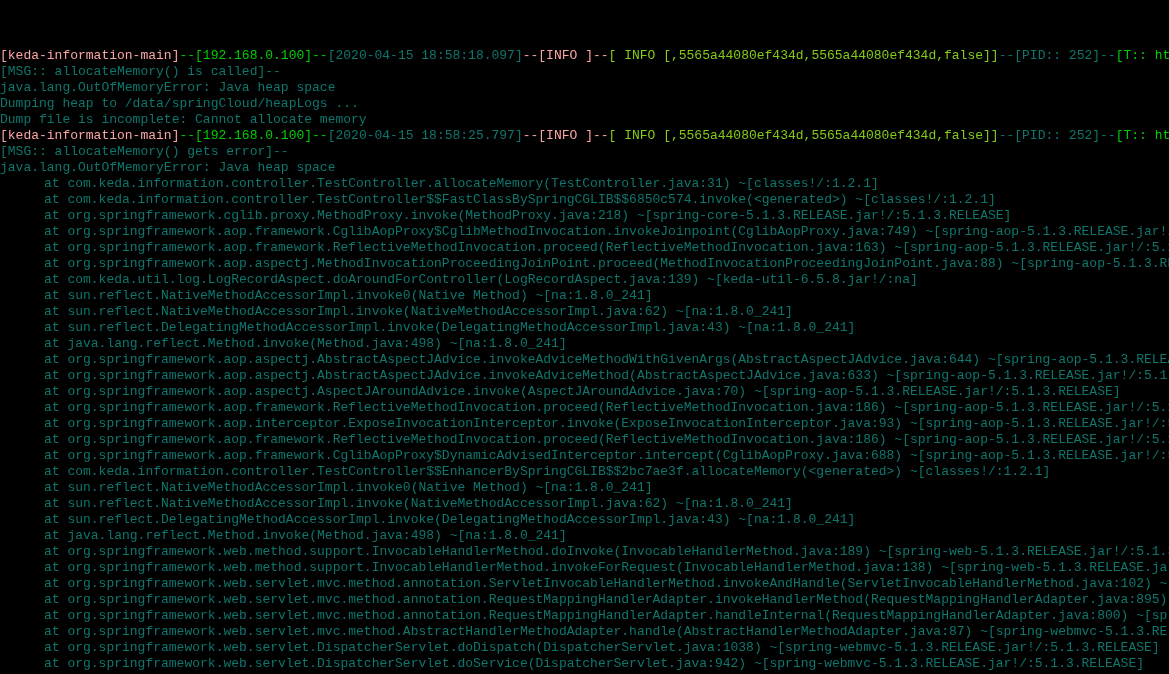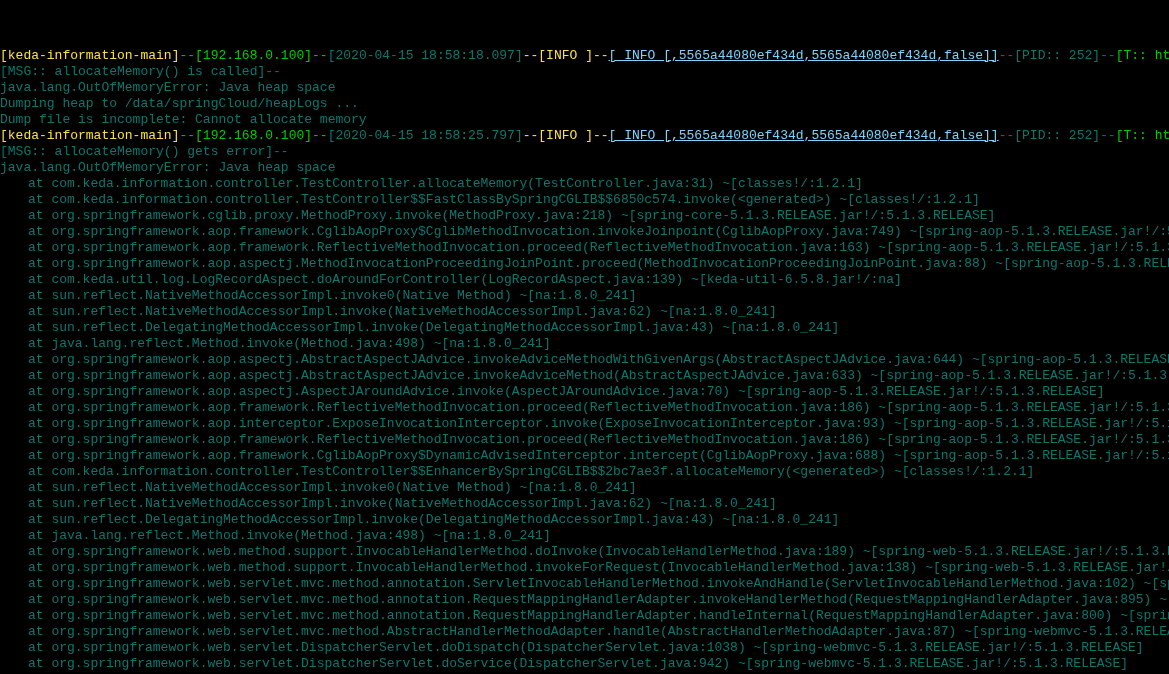--- a/index.html
+++ b/index.html
@@ -9,26 +9,26 @@
     font-family: "Consolas", "Courier New", monospace;
     font-size: 13px;
     line-height: 16px;
     padding: 0;
     white-space: pre;
     overflow-x: hidden;
     width: 1169px;
     height: 674px;
   }
   .line { white-space: pre; }
-  .blue { color: #fde047; }
+  .blue { color: #fca5a5; }
   .green { color: #00cc00; text-align: center; }
   .brown { color: #0f766e; }
-  .cyan { color: #7dd3fc; text-decoration: underline; }
+  .cyan { color: #84cc16; }
   .white { color: #0f766e; }
-  .indent { padding-left: 28px; display:inline-block; }
+  .indent { padding-left: 44px; display:inline-block; }
 </style>
 </head>
 <body>
 
 
 <div id="log"><div class="line"><span class="blue">[keda-information-main]</span><span class="green">--[192.168.0.100]--</span><span class="brown">[2020-04-15 18:58:18.097]</span><span class="blue">--[INFO ]--</span><span class="cyan">[ INFO [,5565a44080ef434d,5565a44080ef434d,false]]</span><span class="white">--[PID:: 252]--</span><span class="green">[T:: http-nio-9820-exec</span></div><div class="line white">[MSG:: allocateMemory() is called]--</div><div class="line white">java.lang.OutOfMemoryError: Java heap space</div><div class="line white">Dumping heap to /data/springCloud/heapLogs ...</div><div class="line white">Dump file is incomplete: Cannot allocate memory</div><div class="line"><span class="blue">[keda-information-main]</span><span class="green">--[192.168.0.100]--</span><span class="brown">[2020-04-15 18:58:25.797]</span><span class="blue">--[INFO ]--</span><span class="cyan">[ INFO [,5565a44080ef434d,5565a44080ef434d,false]]</span><span class="white">--[PID:: 252]--</span><span class="green">[T:: http-nio-9820-exec</span></div><div class="line white">[MSG:: allocateMemory() gets error]--</div><div class="line white"></div><div class="line white">java.lang.OutOfMemoryError: Java heap space</div><div class="line white"><span class="indent">at com.keda.information.controller.TestController.allocateMemory(TestController.java:31) ~[classes!/:1.2.1]</span></div><div class="line white"><span class="indent">at com.keda.information.controller.TestController$$FastClassBySpringCGLIB$$6850c574.invoke(&lt;generated&gt;) ~[classes!/:1.2.1]</span></div><div class="line white"><span class="indent">at org.springframework.cglib.proxy.MethodProxy.invoke(MethodProxy.java:218) ~[spring-core-5.1.3.RELEASE.jar!/:5.1.3.RELEASE]</span></div><div class="line white"><span class="indent">at org.springframework.aop.framework.CglibAopProxy$CglibMethodInvocation.invokeJoinpoint(CglibAopProxy.java:749) ~[spring-aop-5.1.3.RELEASE.jar!/:5.1.3.RELEASE</span></div><div class="line white"><span class="indent">at org.springframework.aop.framework.ReflectiveMethodInvocation.proceed(ReflectiveMethodInvocation.java:163) ~[spring-aop-5.1.3.RELEASE.jar!/:5.1.3.RELEASE]</span></div><div class="line white"><span class="indent">at org.springframework.aop.aspectj.MethodInvocationProceedingJoinPoint.proceed(MethodInvocationProceedingJoinPoint.java:88) ~[spring-aop-5.1.3.RELEASE.jar!/:5</span></div><div class="line white"><span class="indent">at com.keda.util.log.LogRecordAspect.doAroundForController(LogRecordAspect.java:139) ~[keda-util-6.5.8.jar!/:na]</span></div><div class="line white"><span class="indent">at sun.reflect.NativeMethodAccessorImpl.invoke0(Native Method) ~[na:1.8.0_241]</span></div><div class="line white"><span class="indent">at sun.reflect.NativeMethodAccessorImpl.invoke(NativeMethodAccessorImpl.java:62) ~[na:1.8.0_241]</span></div><div class="line white"><span class="indent">at sun.reflect.DelegatingMethodAccessorImpl.invoke(DelegatingMethodAccessorImpl.java:43) ~[na:1.8.0_241]</span></div><div class="line white"><span class="indent">at java.lang.reflect.Method.invoke(Method.java:498) ~[na:1.8.0_241]</span></div><div class="line white"><span class="indent">at org.springframework.aop.aspectj.AbstractAspectJAdvice.invokeAdviceMethodWithGivenArgs(AbstractAspectJAdvice.java:644) ~[spring-aop-5.1.3.RELEASE.jar!/:5.1.3.</span></div><div class="line white"><span class="indent">at org.springframework.aop.aspectj.AbstractAspectJAdvice.invokeAdviceMethod(AbstractAspectJAdvice.java:633) ~[spring-aop-5.1.3.RELEASE.jar!/:5.1.3.RELEASE]</span></div><div class="line white"><span class="indent">at org.springframework.aop.aspectj.AspectJAroundAdvice.invoke(AspectJAroundAdvice.java:70) ~[spring-aop-5.1.3.RELEASE.jar!/:5.1.3.RELEASE]</span></div><div class="line white"><span class="indent">at org.springframework.aop.framework.ReflectiveMethodInvocation.proceed(ReflectiveMethodInvocation.java:186) ~[spring-aop-5.1.3.RELEASE.jar!/:5.1.3.RELEASE]</span></div><div class="line white"><span class="indent">at org.springframework.aop.interceptor.ExposeInvocationInterceptor.invoke(ExposeInvocationInterceptor.java:93) ~[spring-aop-5.1.3.RELEASE.jar!/:5.1.3.RELEASE]</span></div><div class="line white"><span class="indent">at org.springframework.aop.framework.ReflectiveMethodInvocation.proceed(ReflectiveMethodInvocation.java:186) ~[spring-aop-5.1.3.RELEASE.jar!/:5.1.3.RELEASE]</span></div><div class="line white"><span class="indent">at org.springframework.aop.framework.CglibAopProxy$DynamicAdvisedInterceptor.intercept(CglibAopProxy.java:688) ~[spring-aop-5.1.3.RELEASE.jar!/:5.1.3.RELEASE]</span></div><div class="line white"><span class="indent">at com.keda.information.controller.TestController$$EnhancerBySpringCGLIB$$2bc7ae3f.allocateMemory(&lt;generated&gt;) ~[classes!/:1.2.1]</span></div><div class="line white"><span class="indent">at sun.reflect.NativeMethodAccessorImpl.invoke0(Native Method) ~[na:1.8.0_241]</span></div><div class="line white"><span class="indent">at sun.reflect.NativeMethodAccessorImpl.invoke(NativeMethodAccessorImpl.java:62) ~[na:1.8.0_241]</span></div><div class="line white"><span class="indent">at sun.reflect.DelegatingMethodAccessorImpl.invoke(DelegatingMethodAccessorImpl.java:43) ~[na:1.8.0_241]</span></div><div class="line white"><span class="indent">at java.lang.reflect.Method.invoke(Method.java:498) ~[na:1.8.0_241]</span></div><div class="line white"><span class="indent">at org.springframework.web.method.support.InvocableHandlerMethod.doInvoke(InvocableHandlerMethod.java:189) ~[spring-web-5.1.3.RELEASE.jar!/:5.1.3.RELEASE]</span></div><div class="line white"><span class="indent">at org.springframework.web.method.support.InvocableHandlerMethod.invokeForRequest(InvocableHandlerMethod.java:138) ~[spring-web-5.1.3.RELEASE.jar!/:5.1.3.RELEA</span></div><div class="line white"><span class="indent">at org.springframework.web.servlet.mvc.method.annotation.ServletInvocableHandlerMethod.invokeAndHandle(ServletInvocableHandlerMethod.java:102) ~[spring-webmvc</span></div><div class="line white"><span class="indent">at org.springframework.web.servlet.mvc.method.annotation.RequestMappingHandlerAdapter.invokeHandlerMethod(RequestMappingHandlerAdapter.java:895) ~[spring-webmv</span></div><div class="line white"><span class="indent">at org.springframework.web.servlet.mvc.method.annotation.RequestMappingHandlerAdapter.handleInternal(RequestMappingHandlerAdapter.java:800) ~[spring-webmvc-5.1</span></div><div class="line white"><span class="indent">at org.springframework.web.servlet.mvc.method.AbstractHandlerMethodAdapter.handle(AbstractHandlerMethodAdapter.java:87) ~[spring-webmvc-5.1.3.RELEASE.jar!/:5.1</span></div><div class="line white"><span class="indent">at org.springframework.web.servlet.DispatcherServlet.doDispatch(DispatcherServlet.java:1038) ~[spring-webmvc-5.1.3.RELEASE.jar!/:5.1.3.RELEASE]</span></div><div class="line white"><span class="indent">at org.springframework.web.servlet.DispatcherServlet.doService(DispatcherServlet.java:942) ~[spring-webmvc-5.1.3.RELEASE.jar!/:5.1.3.RELEASE]</span></div><div class="line white"><span class="indent">at org.springframework.web.servlet.FrameworkServlet.processRequest(FrameworkServlet.java:1005) ~[spring-webmvc-5.1.3.RELEASE.jar!/:5.1.3.RELEASE]</span></div><div class="line white"></div></div>
 
 
 
 </body></html>

